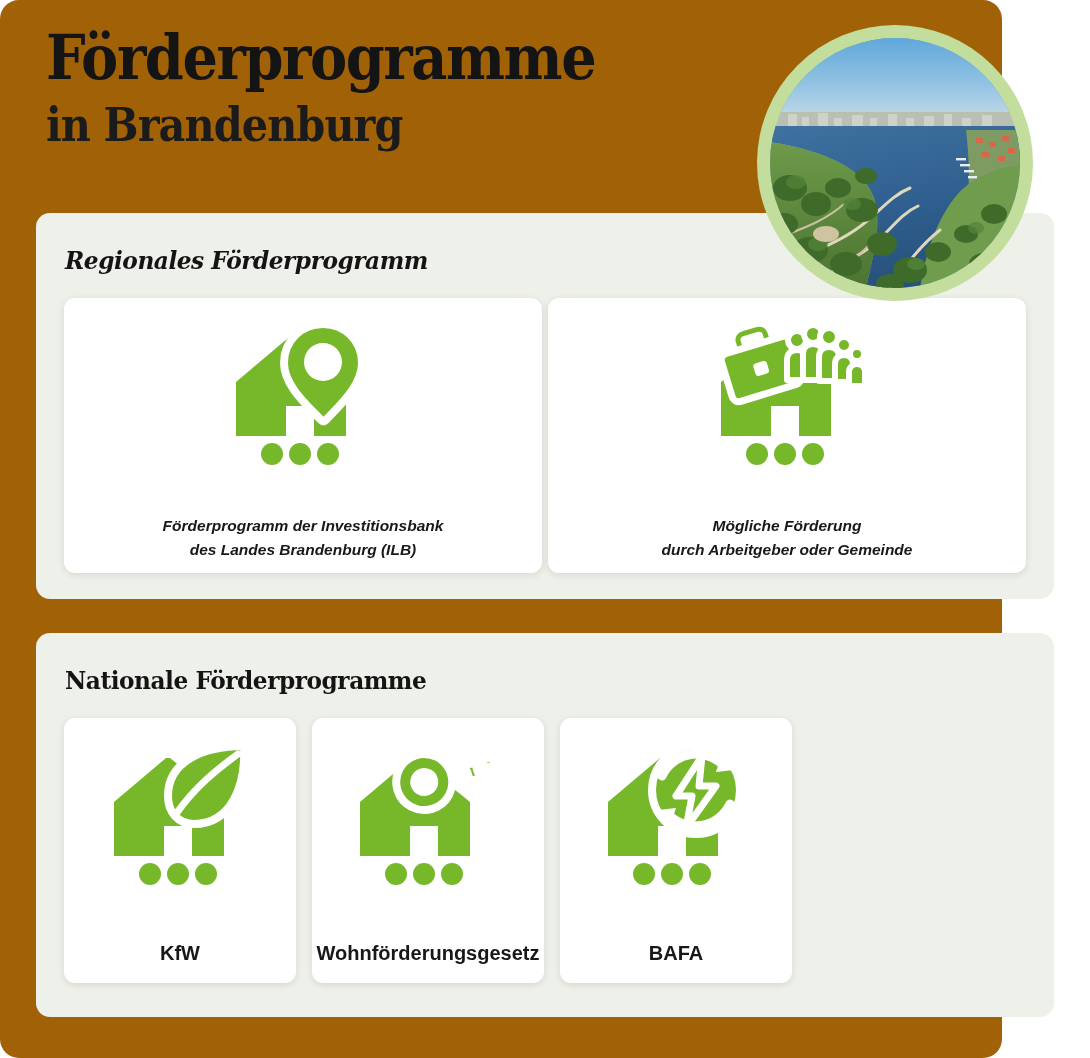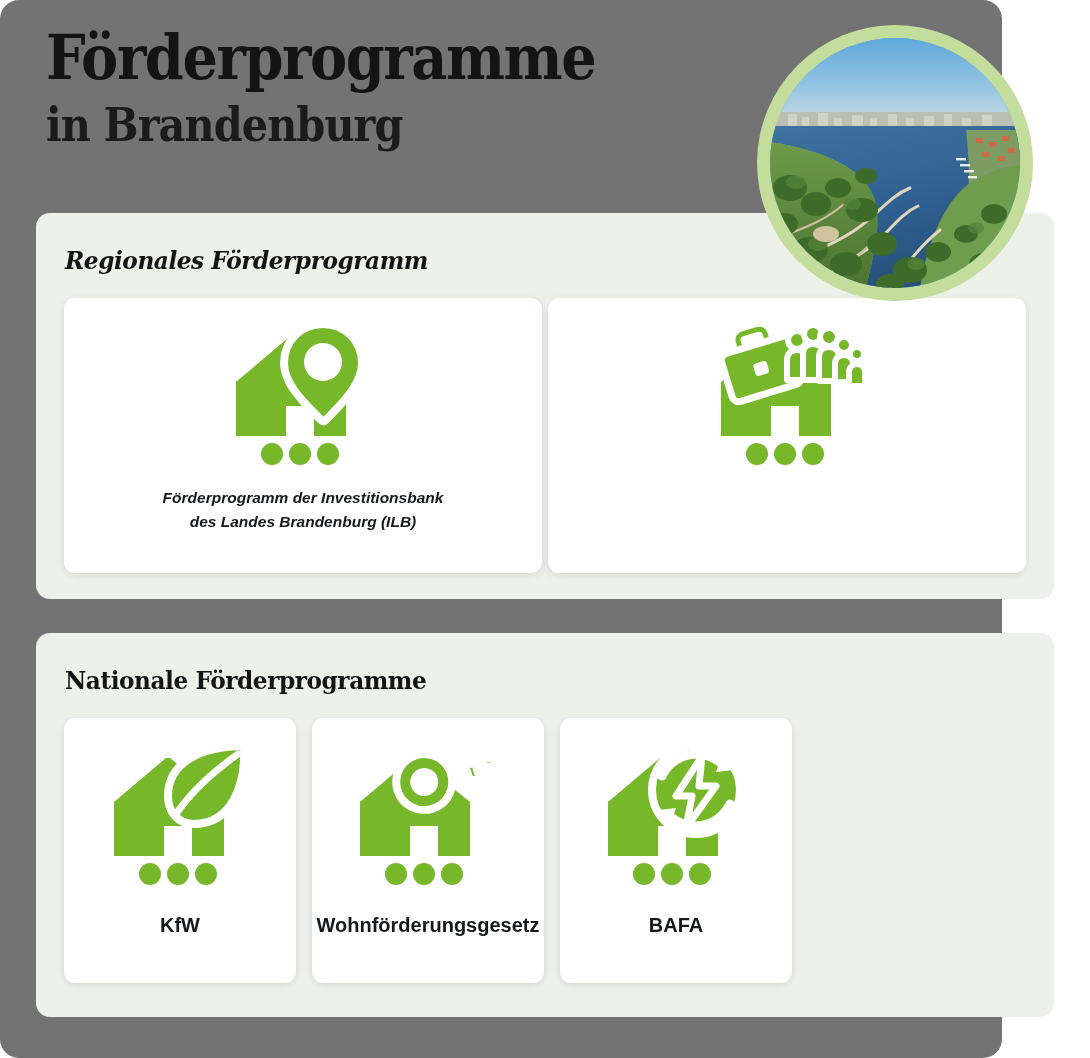--- a/index.html
+++ b/index.html
@@ -12,21 +12,21 @@
     height: 1058px;
     background: #ffffff;
     font-family: "Liberation Sans", sans-serif;
     overflow: hidden;
     position: relative;
   }
   .page {
     position: relative;
     width: 1002px;
     height: 1058px;
-    background: #737373;
+    background: #a16207;
     border-radius: 19px;
   }
 
   
   .header {
     position: absolute;
     left: 46px;
     top: 26px;
     width: 700px;
   }
@@ -115,20 +115,21 @@
   .card {
     position: absolute;
     background: #ffffff;
     border-radius: 11px;
     box-shadow: 0 2px 7px rgba(60,60,50,0.13);
     display: flex;
     flex-direction: column;
     align-items: center;
     justify-content: flex-start;
     box-sizing: border-box;
+    gap: 28px;
   }
   .card-icon {
     display: block;
   }
   .card-label {
     font-family: "Liberation Sans", sans-serif;
     font-weight: 700;
     font-size: 15.5px;
     line-height: 1.55;
     color: #16181a;
@@ -326,20 +327,22 @@
               <circle cx="9" cy="13" r="8"></circle>
               <path d="M0,50 L0,32 C0,26 4,23 9,23 C14,23 18,26 18,32 L18,50 Z"></path>
             </g>
             <g transform="translate(140,22)">
               <circle cx="8" cy="12" r="7"></circle>
               <path d="M0,44 L0,30 C0,25 4,22 8,22 C12,22 16,25 16,30 L16,44 Z"></path>
             </g>
           </g>
         </svg>
       </span>
+      <span class="card-label">Mögliche Förderung
+durch Arbeitgeber oder Gemeinde</span>
     </div>
   </div>
 
   <div class="panel" id="panel-national">
     <div class="panel-title">Nationale Förderprogramme</div>
 
     <div class="card card-national" id="card-kfw">
       <span class="card-icon">
         <svg width="148" height="150" viewBox="0 0 148 150">
           <g fill="#76b82a">

